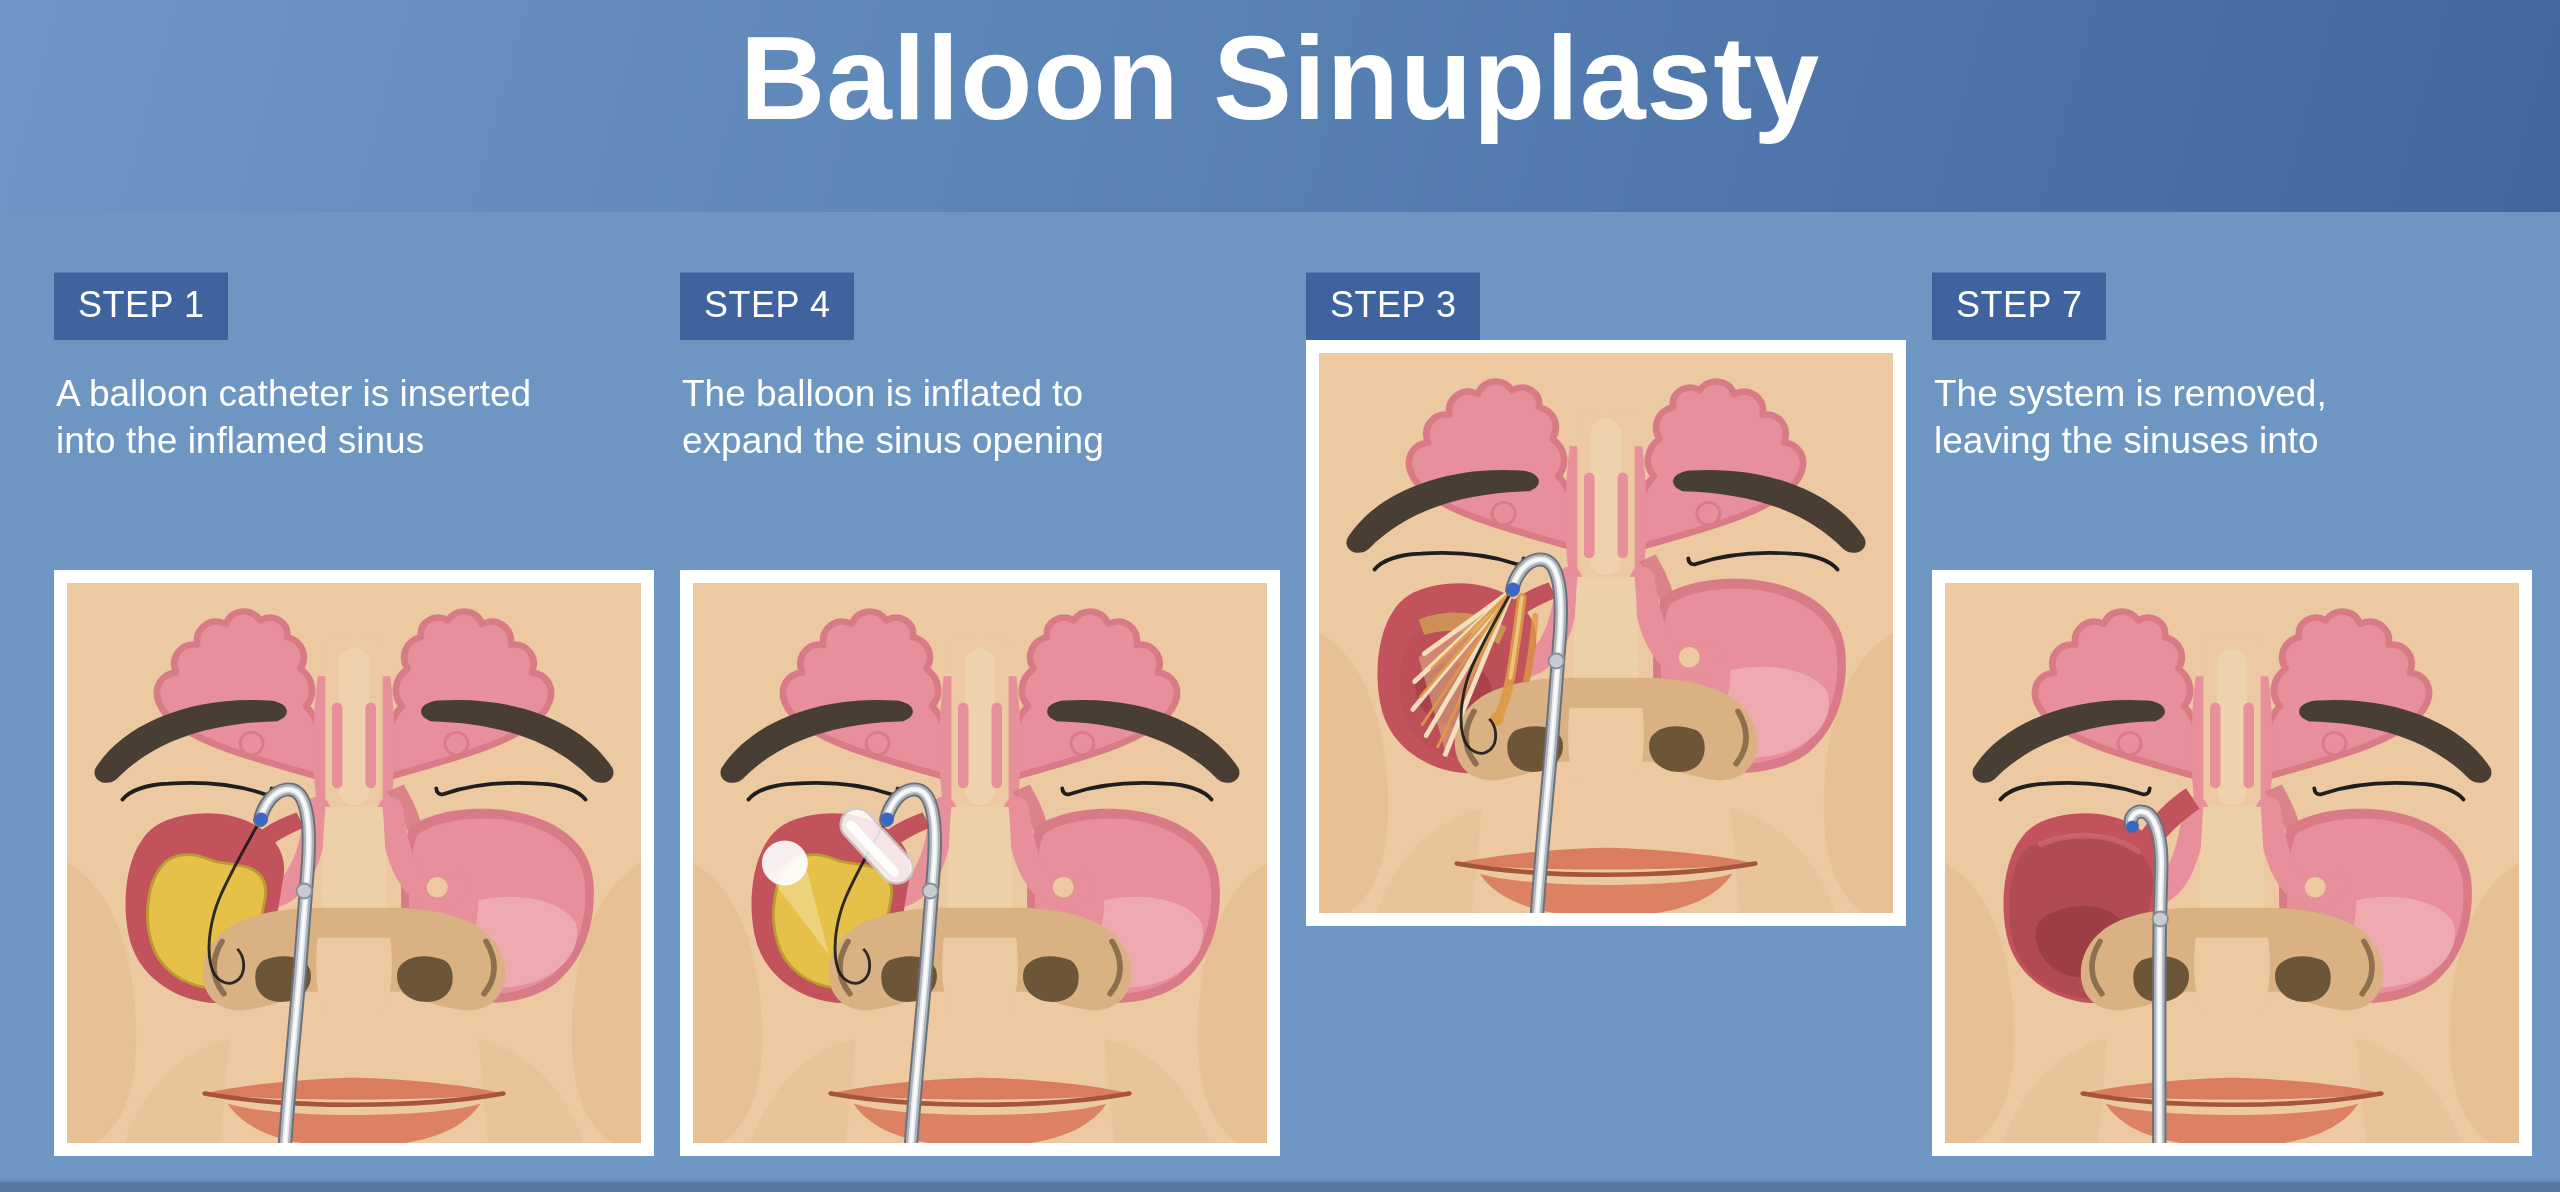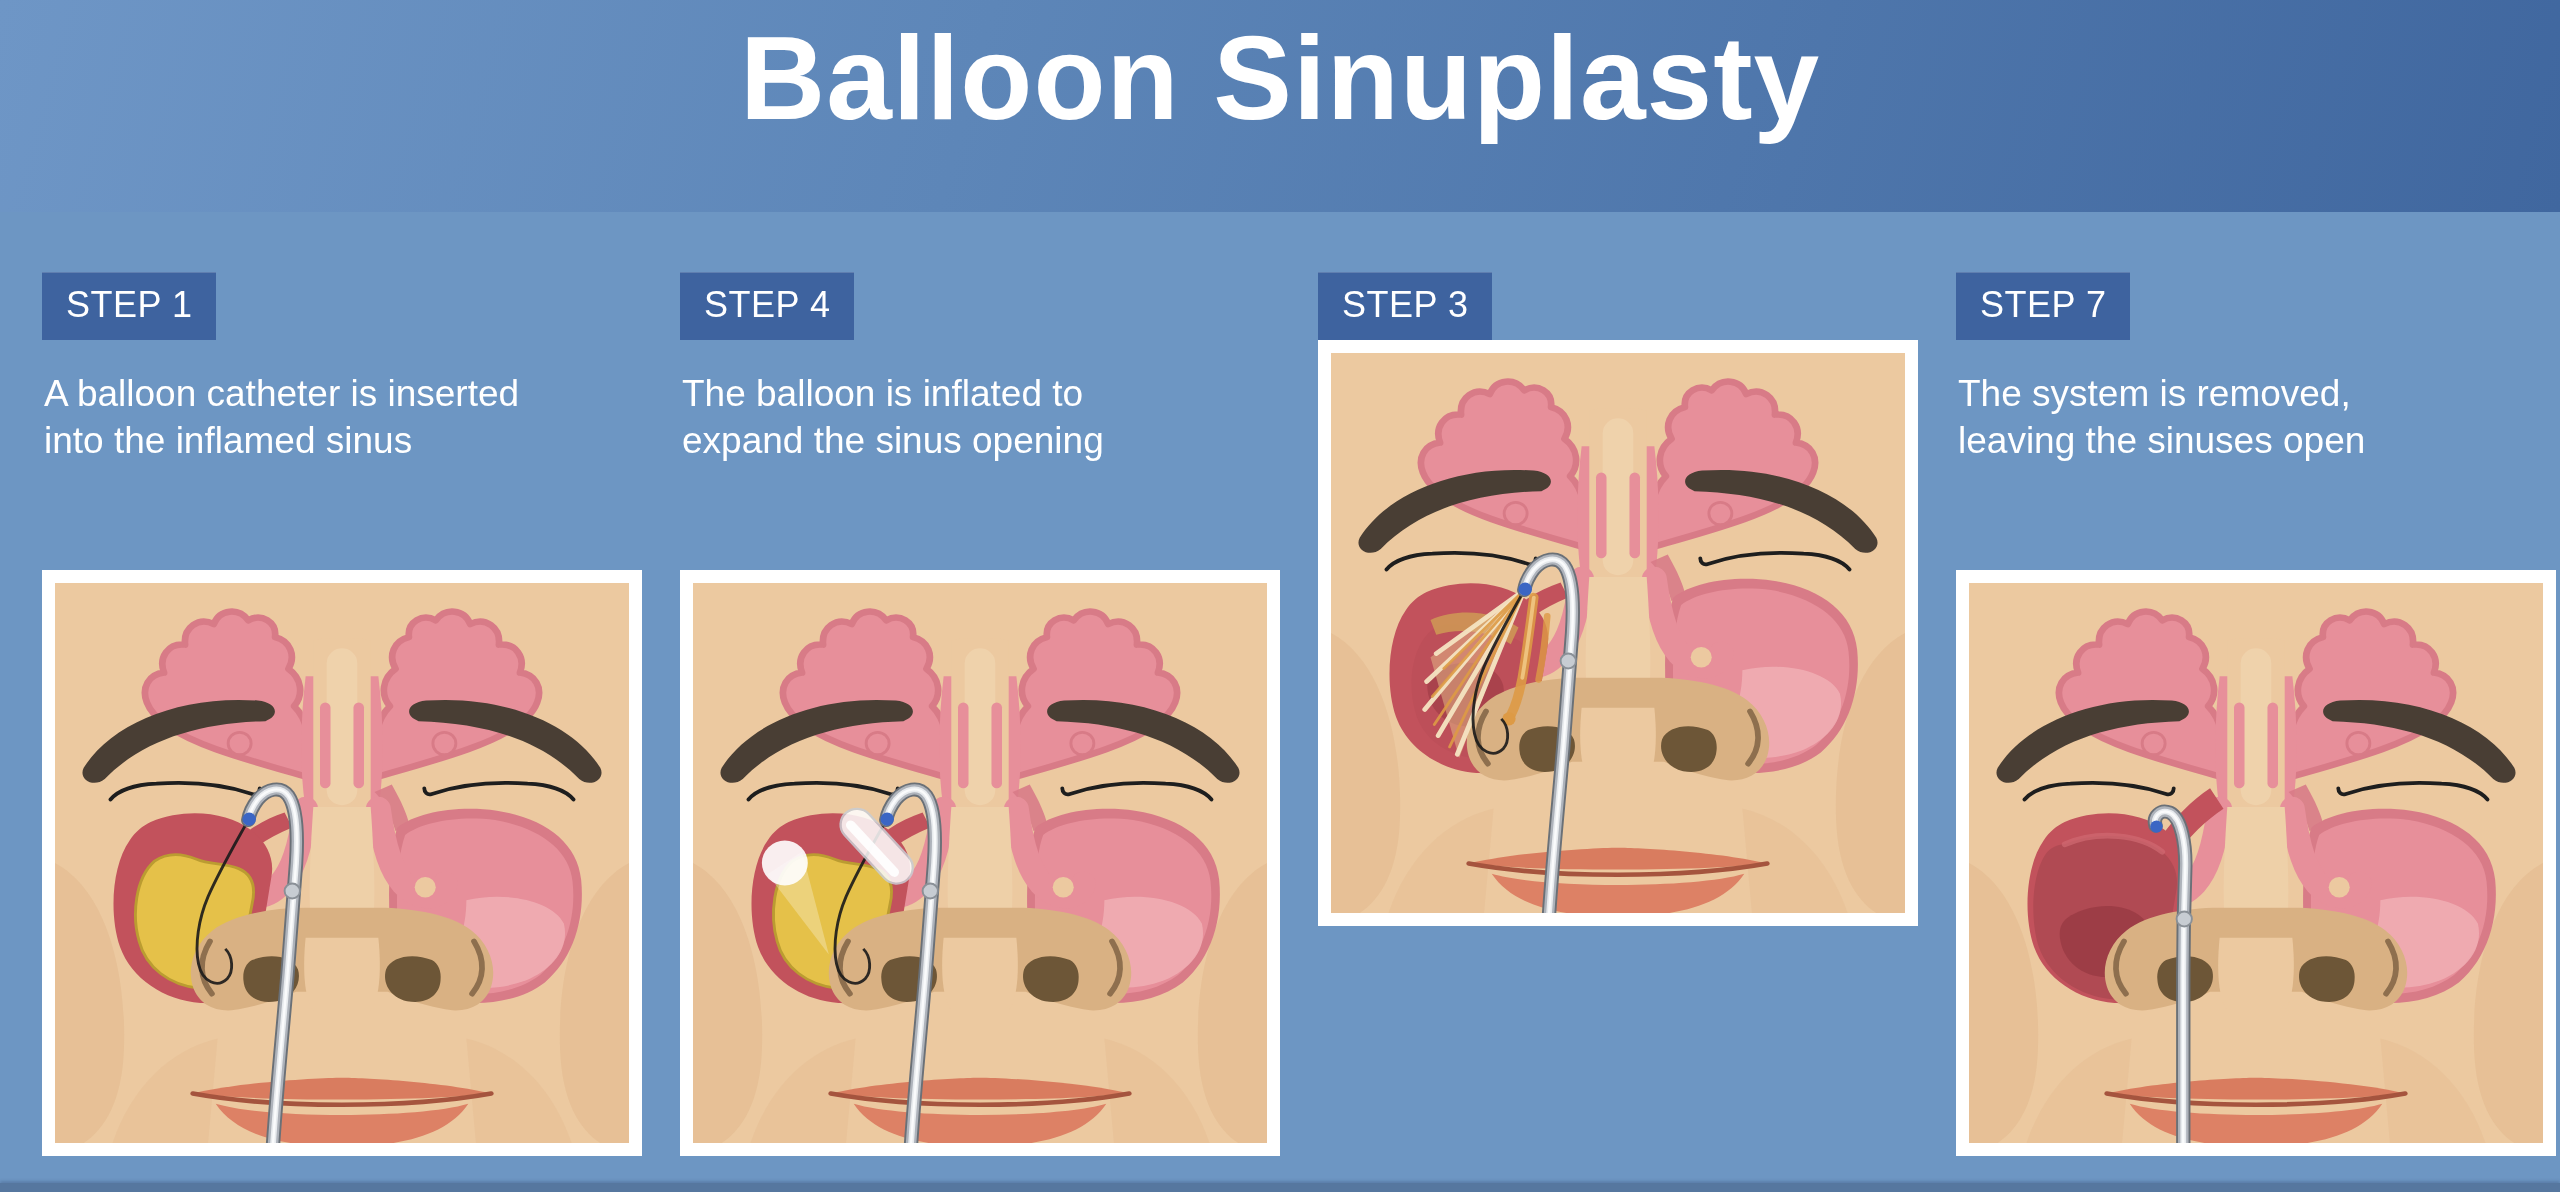--- a/index.html
+++ b/index.html
@@ -16,22 +16,22 @@
     background:linear-gradient(105deg,var(--c-head-l,#6e96c6) 0%,#5d86b8 38%,var(--c-head-r,#40679f) 100%);
   }
   .title{
     margin:0;padding-top:10px;
     text-align:center;
     font-size:118px;font-weight:700;letter-spacing:1px;
     color:var(--c-text,#ffffff);
   }
   
   .steps-row{
-    position:absolute;top:212px;left:0;right:0;
-    display:flex;gap:38px;
+    position:absolute;top:212px;left:12px;right:0;
+    display:flex;gap:26px;
     padding:60px 62px 0 42px;
     box-sizing:border-box;
   }
   .step{width:600px;flex:0 0 600px;}
   .badge{
     display:inline-block;
     background:var(--c-badge,#3e639f);
     color:var(--c-text,#ffffff);
     font-size:36px;letter-spacing:.5px;
     padding:12px 24px 14px 24px;
@@ -330,21 +330,21 @@
                 <circle cx="203" cy="253" r="7" fill="#3b66c4" stroke="none"></circle>
               </g>
             </svg>
           </div>
       </figure>
     </section>
 
     <section class="step">
       <div class="badge">STEP 7</div>
       <p class="desc">The system is removed,
-leaving the sinuses open</p>
+leaving the sinuses into</p>
       <figure class="panel">
         <div class="art">
             <svg viewBox="0 0 600 600" preserveAspectRatio="none" xmlns="http://www.w3.org/2000/svg">
               <g>
                 <rect width="600" height="600" fill="#ecc9a0"></rect>
                 <path d="M0,300 C55,330 75,420 72,500 C70,555 52,585 30,600 L0,600 Z" fill="#e2b78b" opacity=".5"></path>
                 <path d="M600,300 C545,330 525,420 528,500 C530,555 548,585 570,600 L600,600 Z" fill="#e2b78b" opacity=".5"></path>
                 <path d="M60,600 C80,540 120,500 170,488 L160,600 Z" fill="#e2b78b" opacity=".3"></path>
                 <path d="M540,600 C520,540 480,500 430,488 L440,600 Z" fill="#e2b78b" opacity=".3"></path>
               </g>

